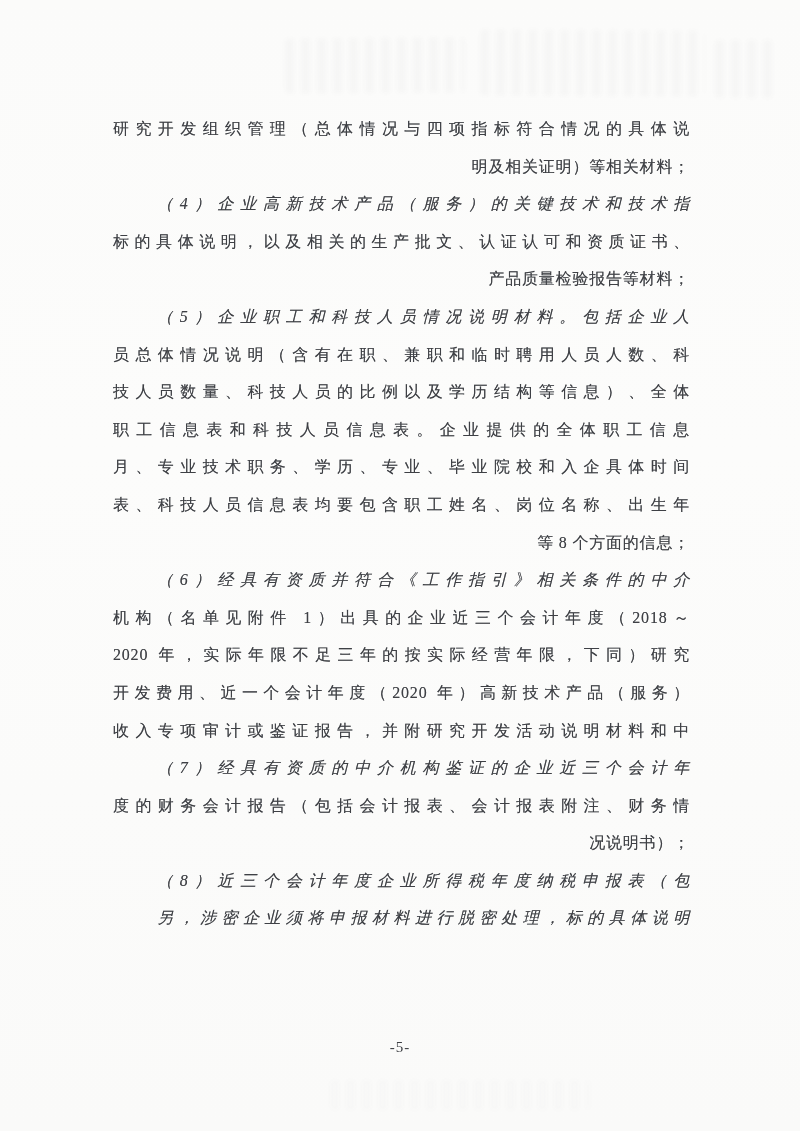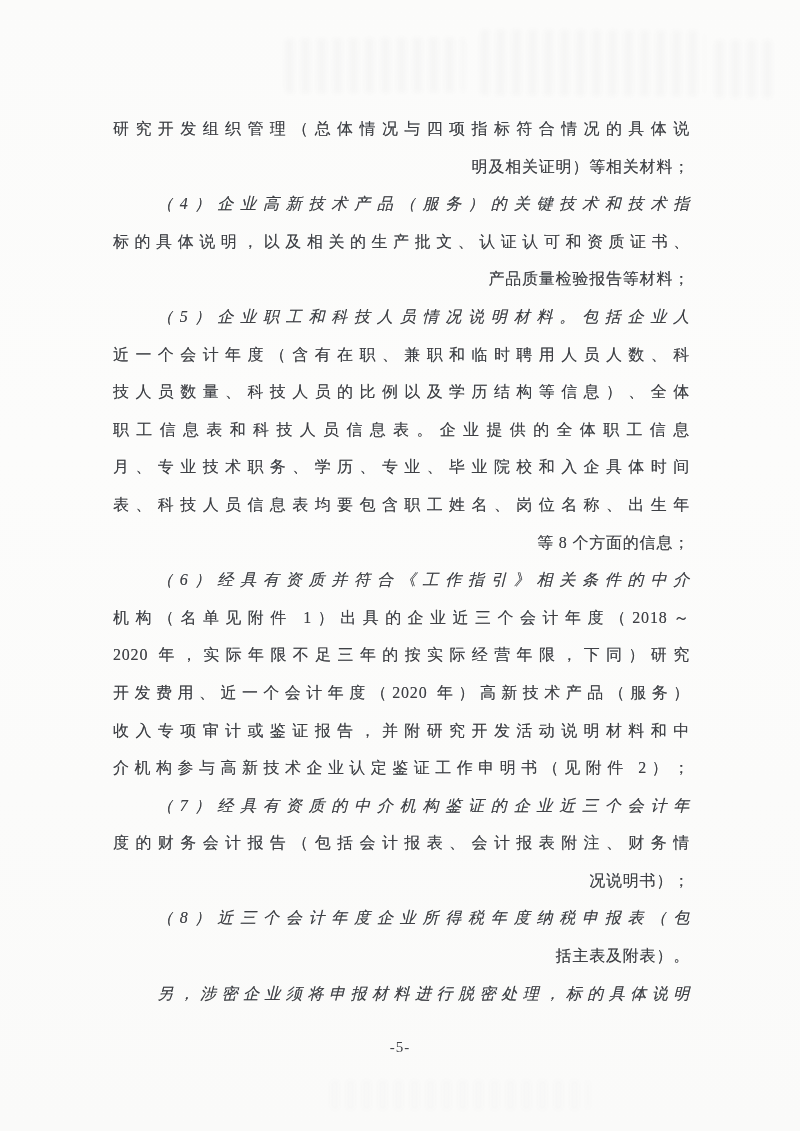--- a/index.html
+++ b/index.html
@@ -80,34 +80,32 @@
   <div class="ghost g3"></div>
   <div class="ghost g4"></div>
 
   <div class="text-block" id="text-block">
       <div class="line fill">研究开发组织管理（总体情况与四项指标符合情况的具体说</div>
       <div class="line">明及相关证明）等相关材料；</div>
       <div class="line indent fill">（4）企业高新技术产品（服务）的关键技术和技术指</div>
       <div class="line fill">标的具体说明，以及相关的生产批文、认证认可和资质证书、</div>
       <div class="line">产品质量检验报告等材料；</div>
       <div class="line indent fill">（5）企业职工和科技人员情况说明材料。包括企业人</div>
-      <div class="line fill">近一个会计年度（含有在职、兼职和临时聘用人员人数、科</div>
+      <div class="line fill">员总体情况说明（含有在职、兼职和临时聘用人员人数、科</div>
       <div class="line fill">技人员数量、科技人员的比例以及学历结构等信息）、全体</div>
       <div class="line fill">职工信息表和科技人员信息表。企业提供的全体职工信息</div>
       <div class="line fill">月、专业技术职务、学历、专业、毕业院校和入企具体时间</div>
       <div class="line fill">表、科技人员信息表均要包含职工姓名、岗位名称、出生年</div>
       <div class="line">等 8 个方面的信息；</div>
       <div class="line indent fill">（6）经具有资质并符合《工作指引》相关条件的中介</div>
       <div class="line fill">机构（名单见附件 1）出具的企业近三个会计年度（2018～</div>
       <div class="line fill">2020 年，实际年限不足三年的按实际经营年限，下同）研究</div>
       <div class="line fill">开发费用、近一个会计年度（2020 年）高新技术产品（服务）</div>
       <div class="line fill">收入专项审计或鉴证报告，并附研究开发活动说明材料和中</div>
-      <div class="line fill">介机构参与高新技术企业认定鉴证工作申明书（见附件 2）；</div>
       <div class="line indent fill">（7）经具有资质的中介机构鉴证的企业近三个会计年</div>
       <div class="line fill">度的财务会计报告（包括会计报表、会计报表附注、财务情</div>
       <div class="line">况说明书）；</div>
       <div class="line indent fill">（8）近三个会计年度企业所得税年度纳税申报表（包</div>
-      <div class="line">括主表及附表）。</div>
       <div class="line indent fill">另，涉密企业须将申报材料进行脱密处理，标的具体说明</div>
     </div>
 
   <div class="page-number">-5-</div>
 </div>
 
 </body></html>

